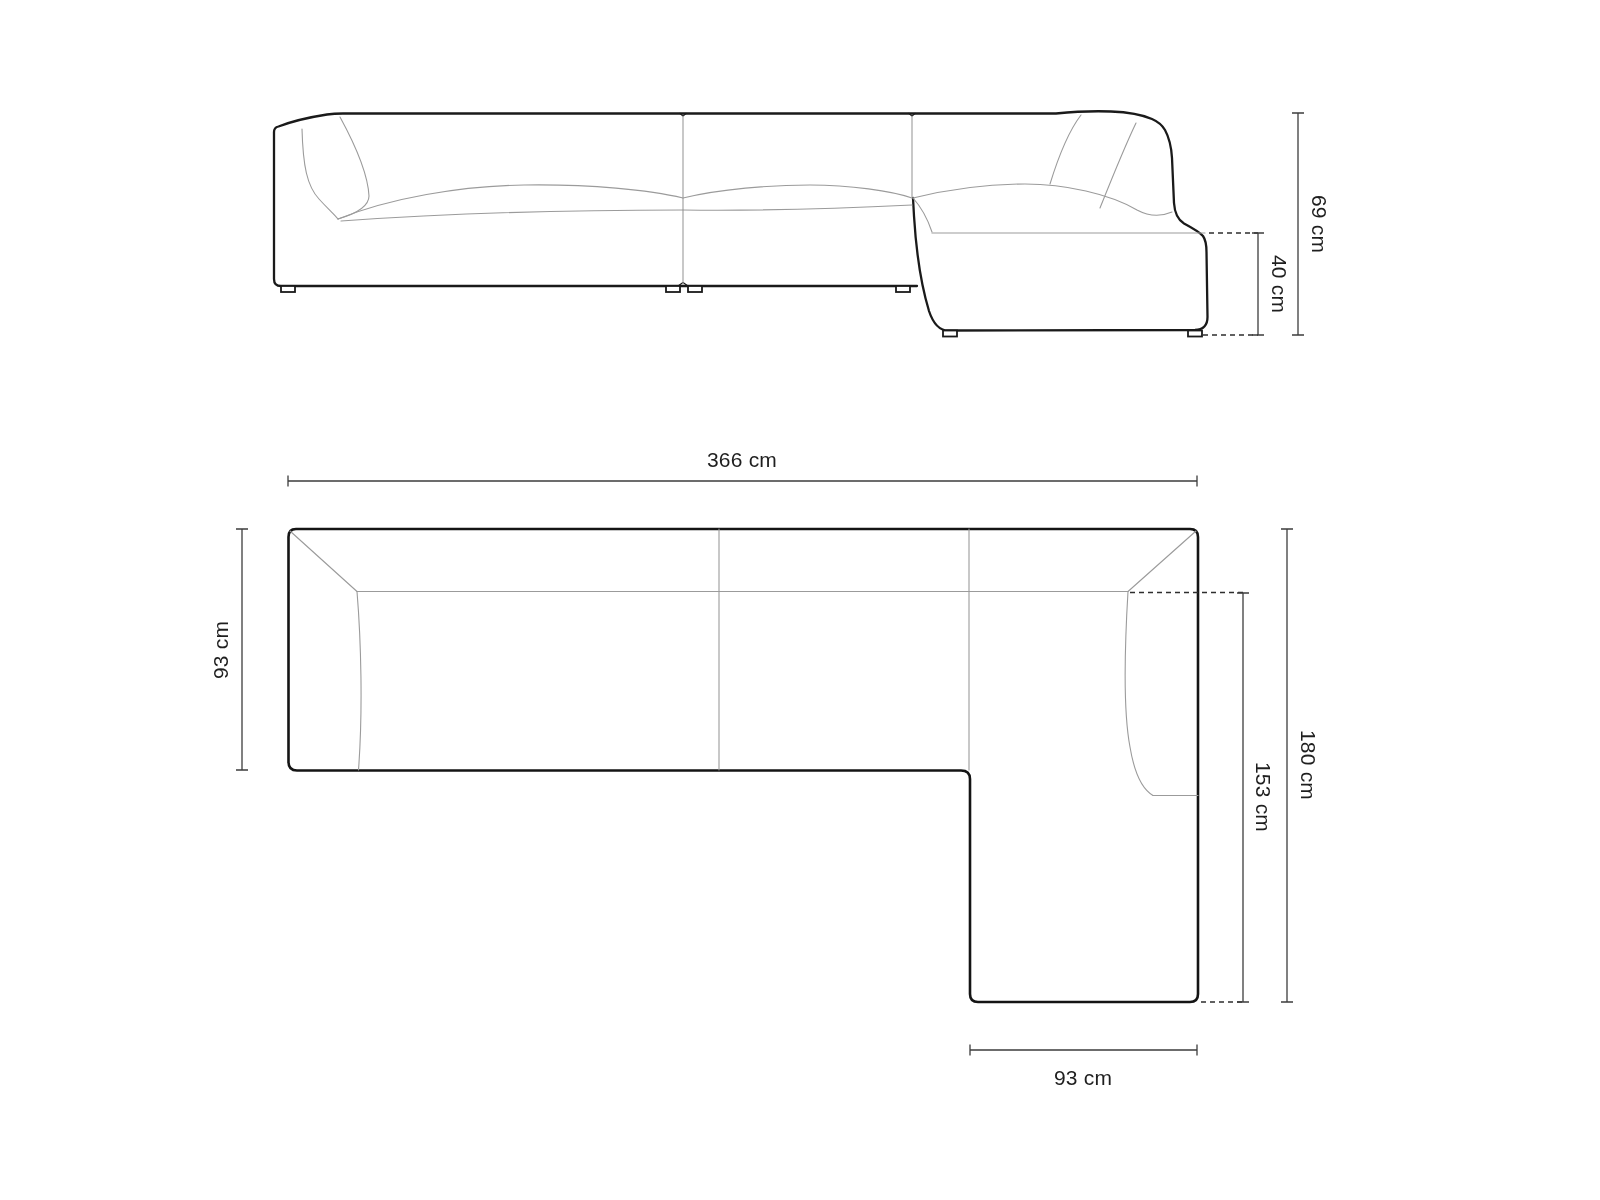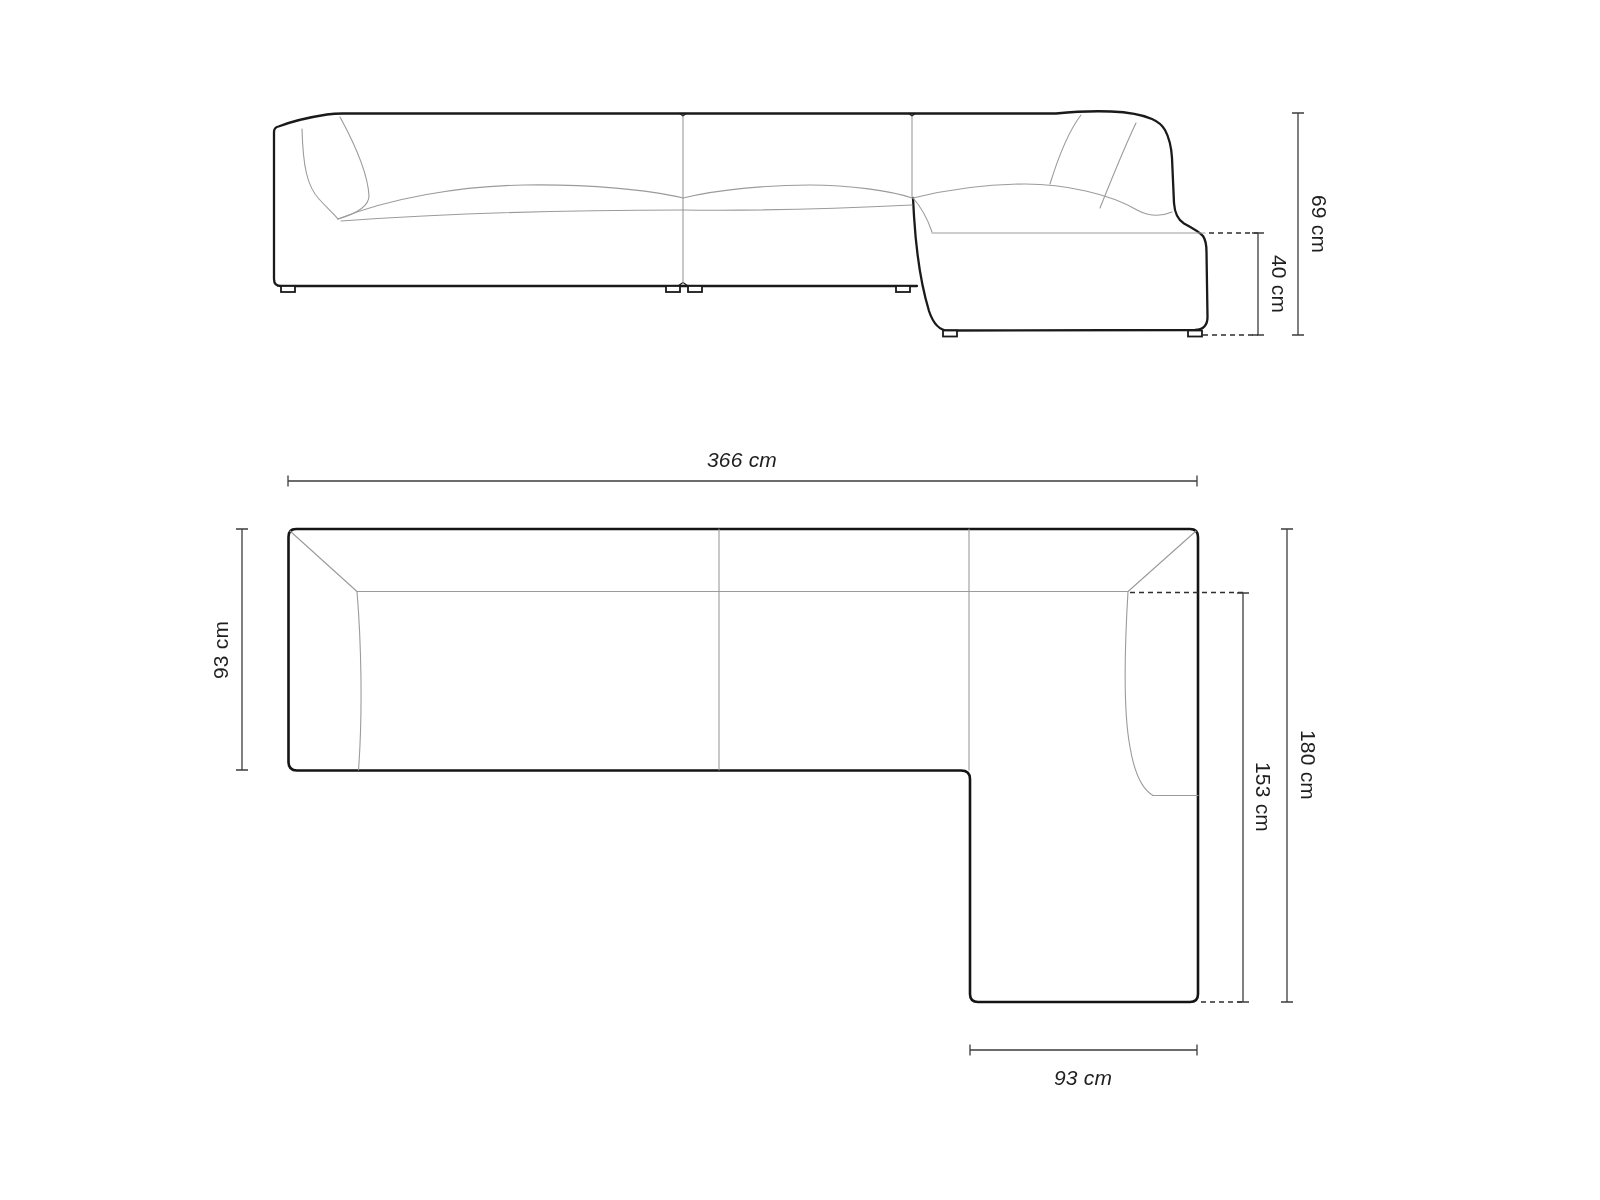--- a/index.html
+++ b/index.html
@@ -12,21 +12,21 @@
   }
   .stage svg{position:absolute;left:0;top:0;}
   .dim-label{
     position:absolute;
     font-size:21px;
     line-height:1;
     color:#1f1f1f;
     white-space:nowrap;
     letter-spacing:0.2px;
   }
-  .rot0  {transform:translate(-50%,-50%);font-style:italic;}
+  .rot0  {transform:translate(-50%,-50%);}
   .rot90 {transform:translate(-50%,-50%) rotate(90deg);}
   .rotm90{transform:translate(-50%,-50%) rotate(-90deg);}
 
   
   .outline{stroke:#1a1a1a;stroke-width:2.3;fill:none;stroke-linejoin:round;stroke-linecap:round;}
   .outline-plan{stroke:#141414;stroke-width:2.6;fill:none;stroke-linejoin:round;}
   .seam{stroke:#9b9b9b;stroke-width:1.1;fill:none;stroke-linecap:round;}
   .dim{stroke:#3d3d3d;stroke-width:1.3;fill:none;stroke-linecap:butt;}
   .dashed{stroke:#2e2e2e;stroke-width:1.3;fill:none;stroke-dasharray:5 4;}
   .foot{stroke:#1a1a1a;stroke-width:1.8;fill:#ffffff;}

